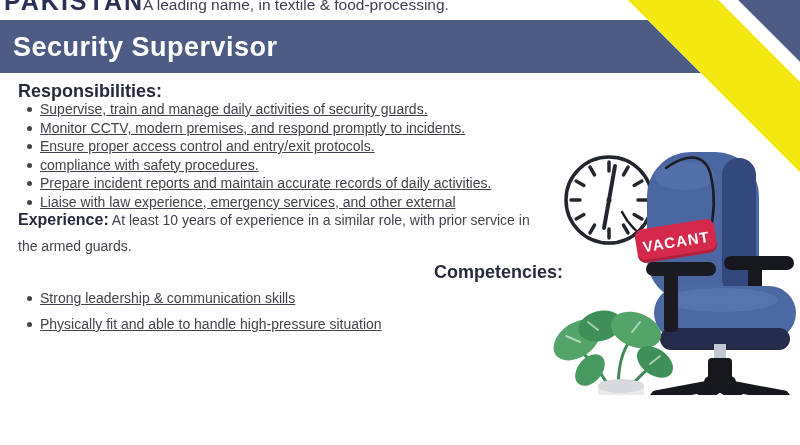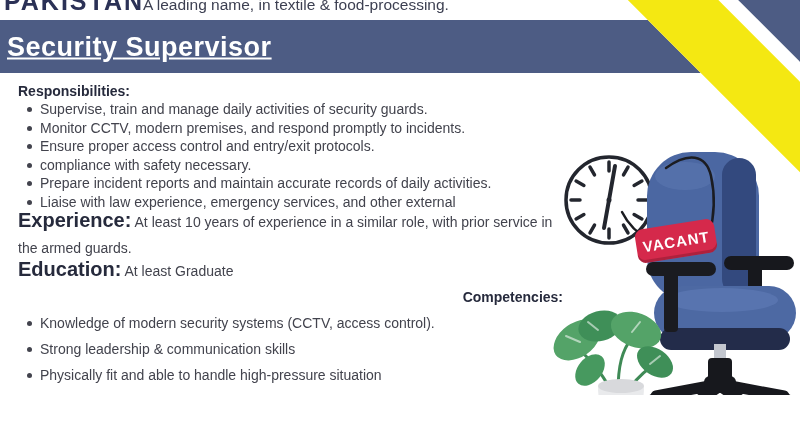--- a/index.html
+++ b/index.html
@@ -16,60 +16,59 @@
   .tagline {
     position:absolute; top:-4px; left:143px;
     font-size:15.5px; line-height:18px; color:#3d4052; white-space:nowrap;
   }
   
   .banner {
     position:absolute; top:20px; left:0; width:800px; height:53px;
     background:#4d5c84;
   }
   .banner-title {
-    position:absolute; left:7px; top:50%; transform:translateY(-50%);
+    position:absolute; left:13px; top:50%; transform:translateY(-50%);
     color:#ffffff; font-size:27px; font-weight:bold; letter-spacing:0.5px;
     white-space:nowrap;
-    text-decoration:underline;
   }
   .corner-tri {
     position:absolute; top:0; right:0; width:90px; height:90px;
     background:#4d5c84;
     clip-path:polygon(0 0, 100% 0, 100% 100%);
   }
   .stripe-white {
     position:absolute; left:724px; top:-130px; width:78px; height:420px;
     background:#ffffff; transform:rotate(-45deg);
   }
   .stripe-yellow {
     position:absolute; left:0; top:0; width:64px; height:100%;
     background:#f4e812;
   }
   
   .content {
     position:absolute; left:18px; top:82px; width:545px;
     color:#42434d; font-size:14px;
   }
   .sec-head {
-    font-weight:bold; color:#262a3c; font-size:14px; line-height:18px;
+    font-weight:bold; color:#262a3c; font-size:18px; line-height:18px;
     white-space:nowrap;
   }
-  ul.blist { list-style:none; margin:0; padding:0; }
+  ul.blist { list-style:none; margin:0; padding:0;text-decoration:underline; }
   .blist li { position:relative; padding-left:22px; }
   .blist li > .line:first-child::before {
     content:""; position:absolute; left:9px; width:5px; height:5px;
     border-radius:50%; background:#42434d;
   }
   .resp .line { line-height:18.5px; white-space:nowrap; }
   .resp li > .line:first-child::before { top:7px; }
   .comp .line { line-height:26px; white-space:nowrap; }
   .comp li > .line:first-child::before { top:11px; }
   .resp { margin:0; }
   .para { line-height:26px; white-space:nowrap; }
-  .para .lbl { font-weight:bold; color:#262a3c; font-size:20px; }
+  .para .lbl { font-weight:bold; color:#262a3c; font-size:16px; }
   .exp { margin-top:-4px; }
   .edu { margin-top:-5px; }
   .comp-head { line-height:26px; margin-top:0;text-align:right; }
   .comp { margin-top:-4px; }
   
   .illus { position:absolute; left:550px; top:140px; width:250px; height:305px; }
   .vacant-tag {
     position:absolute; left:636px; top:224px; width:80px; height:34px;
     background:#d5294b; border-radius:8px; transform:rotate(-9deg);
     color:#ffffff; font-weight:bold; font-size:15px; letter-spacing:1px;
@@ -100,44 +99,38 @@
       <li>
         <div class="line">Supervise, train and manage daily activities of security guards.</div>
       </li>
       <li>
         <div class="line">Monitor CCTV, modern premises, and respond promptly to incidents.</div>
       </li>
       <li>
         <div class="line">Ensure proper access control and entry/exit protocols.</div>
       </li>
       <li>
-        <div class="line">compliance with safety necessary.</div>
+        <div class="line">compliance with safety procedures.</div>
       </li>
       <li>
         <div class="line">Prepare incident reports and maintain accurate records of daily activities.</div>
       </li>
       <li>
         <div class="line">Liaise with law experience, emergency services, and other external</div>
       </li>
     </ul>
 
     <div class="para exp">
       <div class="line"><span class="lbl">Experience:</span> <span>At least 10 years of experience in a similar role, with prior service in</span></div>
       <div class="line">the armed guards.</div>
     </div>
 
-    <div class="para edu">
-      <span class="lbl">Education:</span> <span>At least Graduate</span>
-    </div>
 
     <div class="sec-head comp-head">Competencies:</div>
     <ul class="blist comp">
-      <li>
-        <div class="line">Knowledge of modern security systems (CCTV, access control).</div>
-      </li>
       <li>
         <div class="line">Strong leadership &amp; communication skills</div>
       </li>
       <li>
         <div class="line">Physically fit and able to handle high-pressure situation</div>
       </li>
     </ul>
 
   </div>
 

